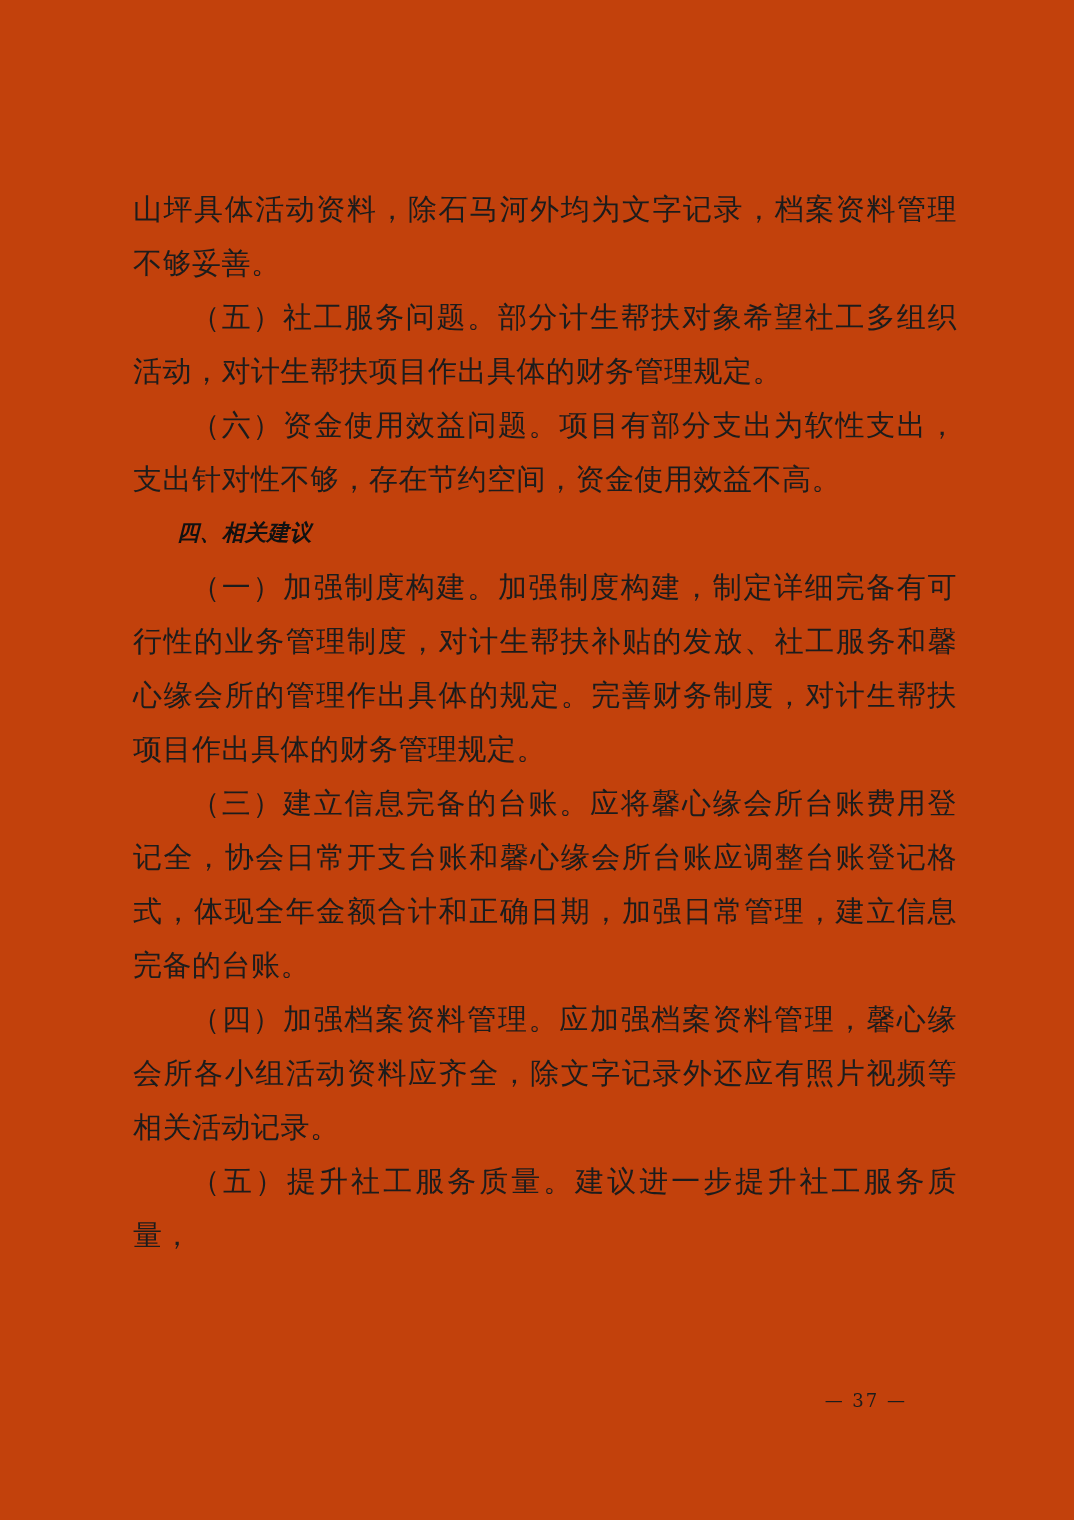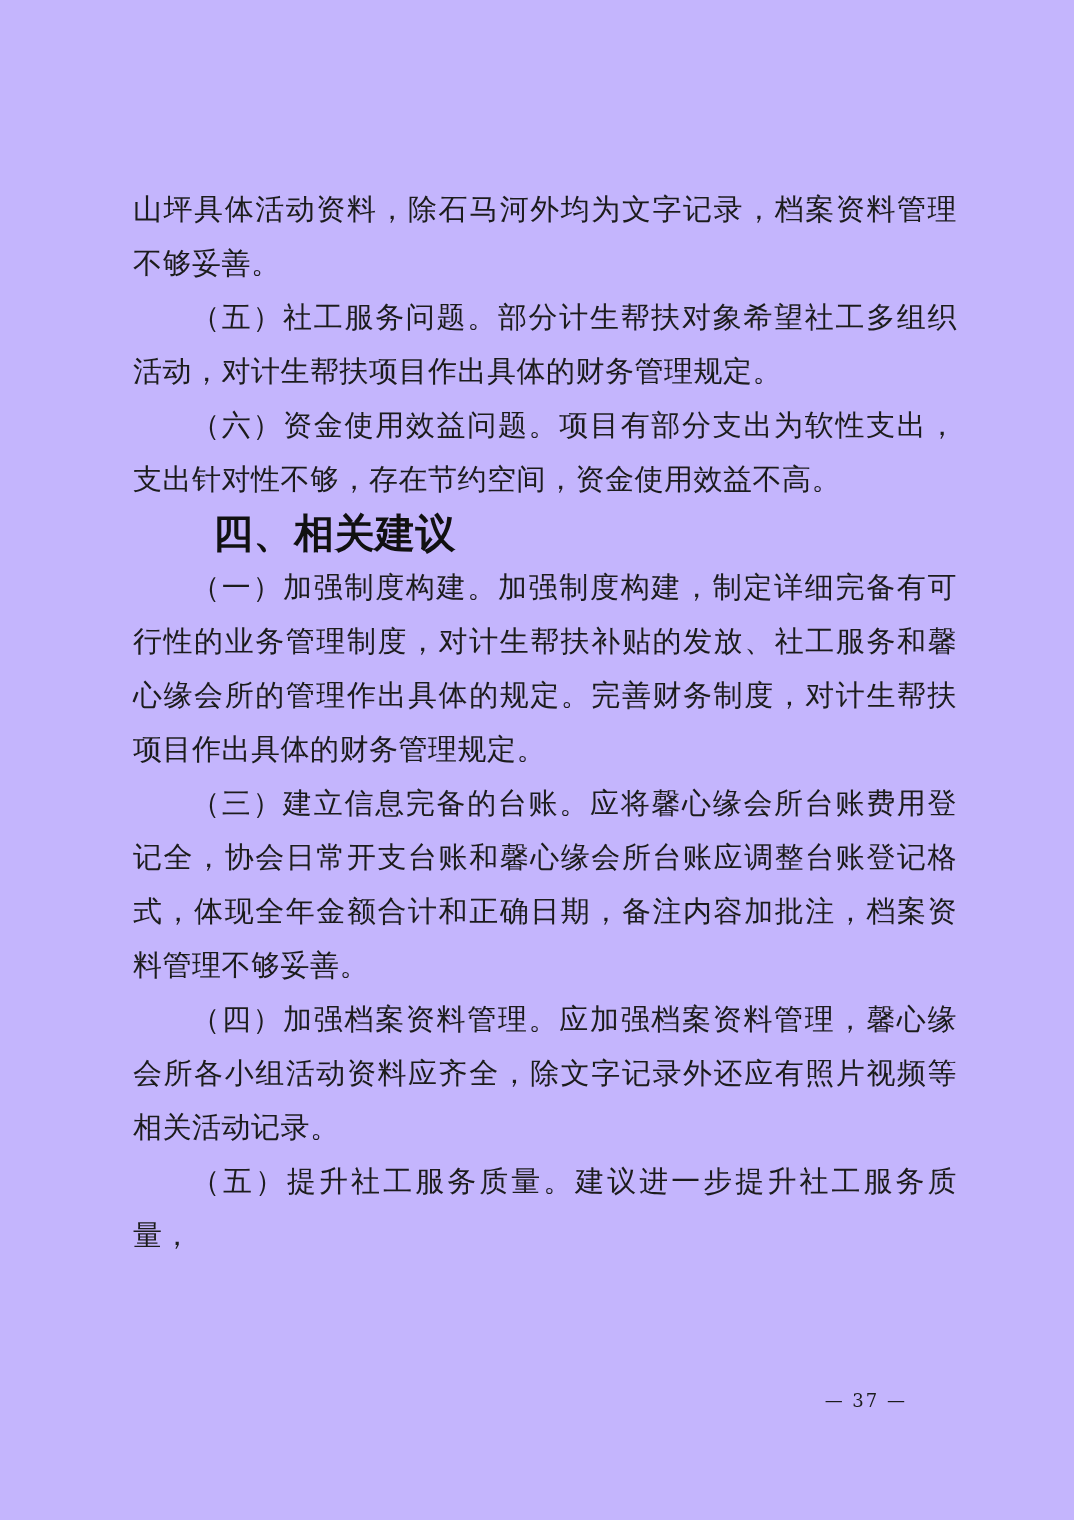--- a/index.html
+++ b/index.html
@@ -4,21 +4,21 @@
 <style>
   html, body {
     margin: 0;
     padding: 0;
     background: #ffffff;
   }
   .page {
     position: relative;
     width: 1074px;
     height: 1520px;
-    background: #c4b5fd;
+    background: #c2410c;
     overflow: hidden;
     font-family: "DejaVu Serif", "Liberation Serif", serif;
     color: #1c1c1c;
   }
   .body-text {
     position: absolute;
     left: 133px;
     top: 182px;
     width: 824px;
     font-size: 29px;
@@ -32,26 +32,27 @@
     padding: 0;
     text-indent: 2em;
   }
   .para.continuation {
     text-indent: 0;
   }
   .section-heading {
     margin: 0;
     padding: 0;
     text-indent: 2em;
-    font-size: 40px;
+    font-size: 22px;
     line-height: 54px;
     font-weight: bold;
     font-family: "DejaVu Sans", "Liberation Sans", sans-serif;
     text-align: left;
     color: #111111;
+    font-style: italic;
   }
   .page-footer {
     position: absolute;
     top: 1381px;
     right: 167px;
     font-size: 18px;
     line-height: 40px;
     letter-spacing: 2px;
     color: #1c1c1c;
     font-family: "DejaVu Serif", "Liberation Serif", serif;
@@ -60,18 +61,18 @@
 </head>
 <body>
 
 <div class="page">
   <div class="body-text">
     <p class="para continuation">山坪具体活动资料，除石马河外均为文字记录，档案资料管理不够妥善。</p>
     <p class="para">（五）社工服务问题。部分计生帮扶对象希望社工多组织活动，对计生帮扶项目作出具体的财务管理规定。</p>
     <p class="para">（六）资金使用效益问题。项目有部分支出为软性支出，支出针对性不够，存在节约空间，资金使用效益不高。</p>
     <h2 class="section-heading">四、相关建议</h2>
     <p class="para">（一）加强制度构建。加强制度构建，制定详细完备有可行性的业务管理制度，对计生帮扶补贴的发放、社工服务和馨心缘会所的管理作出具体的规定。完善财务制度，对计生帮扶项目作出具体的财务管理规定。</p>
-    <p class="para">（三）建立信息完备的台账。应将馨心缘会所台账费用登记全，协会日常开支台账和馨心缘会所台账应调整台账登记格式，体现全年金额合计和正确日期，备注内容加批注，档案资料管理不够妥善。</p>
+    <p class="para">（三）建立信息完备的台账。应将馨心缘会所台账费用登记全，协会日常开支台账和馨心缘会所台账应调整台账登记格式，体现全年金额合计和正确日期，加强日常管理，建立信息完备的台账。</p>
     <p class="para">（四）加强档案资料管理。应加强档案资料管理，馨心缘会所各小组活动资料应齐全，除文字记录外还应有照片视频等相关活动记录。</p>
     <p class="para">（五）提升社工服务质量。建议进一步提升社工服务质量，</p>
   </div>
   <div class="page-footer">— 37 —</div>
 </div>
 
 </body></html>

